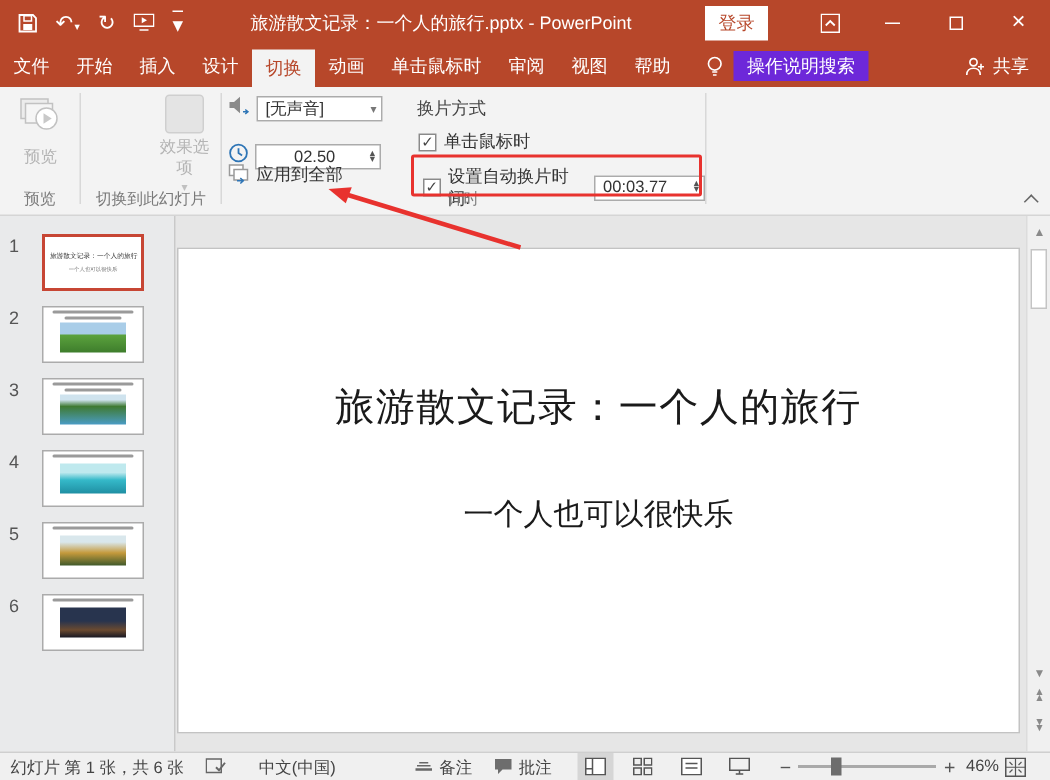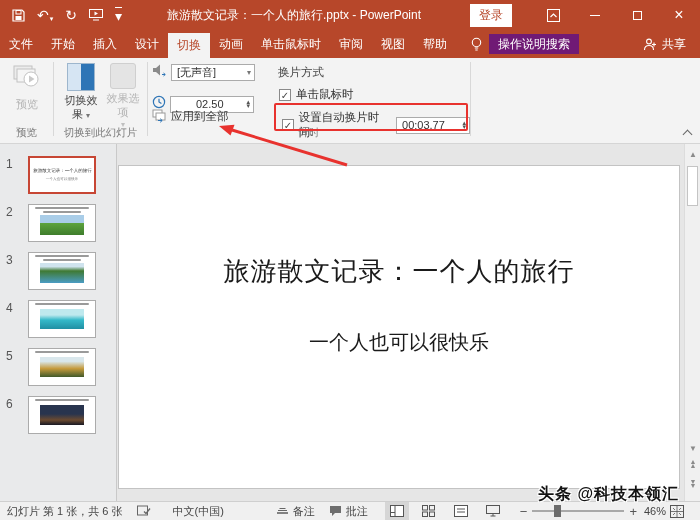--- a/index.html
+++ b/index.html
@@ -25,21 +25,21 @@
             color:#fff; font-size:14px; }
   .max-sq { width:9px; height:9px; border:1px solid #fff; display:inline-block; }
   .min-bar { width:10px; height:1px; background:#fff; display:inline-block; }
 
   
   .tabrow { position:absolute; left:0; top:30px; width:700px; height:28px; background:#b7472a;
             display:flex; align-items:stretch; }
   .tab { color:#fff; font-size:12px; padding:0 9px; display:flex; align-items:center; cursor:pointer; }
   .tab.selected { background:#f3f3f3; color:#b7472a; margin-top:3px; padding-top:0; }
   .bulb-wrap { display:flex; align-items:center; padding:0 6px 0 14px; }
-  .tellme-box { display:flex; align-items:center; background:#701a75; color:#fff; font-size:12px;
+  .tellme-box { display:flex; align-items:center; background:#6d28d9; color:#fff; font-size:12px;
                 padding:0 9px; margin:4px 0; cursor:text; }
   .share-wrap { margin-left:auto; display:flex; align-items:center; gap:5px; color:#fff;
                 font-size:12px; padding-right:14px; cursor:pointer; }
 
   
   .ribbon { position:absolute; left:0; top:58px; width:700px; height:86px; background:#f3f3f3;
             border-bottom:1px solid #d5d5d5; }
   .rgroup { position:absolute; top:0; height:85px; }
   .rg-label { position:absolute; bottom:3px; left:0; right:0; text-align:center; font-size:10.5px;
               color:#7a7a7a; white-space:nowrap; }
@@ -210,31 +210,20 @@
               <path d="M17 12.5v7l5.5-3.5z" fill="#c9c9c9"></path>
             </svg>
         </div>
         <div class="bb-text">预览</div>
       </div>
       <div class="rg-label">预览</div>
     </div>
     <div class="rsep" style="left:53px;"></div>
 
     <div class="rgroup" style="left:54px; width:93px;">
-      <div class="bigbtn" style="left:5px;">
-        <div class="bb-icon trans-icon">
-          <span class="half-l"></span>
-            <span class="half-r"></span>
-        </div>
-        <div class="bb-text">
-          <span>切换效</span><br>
-          <span>果</span>
-          <span class="caret-d">▾</span>
-        </div>
-      </div>
       <div class="bigbtn disabled" style="left:49px; width:40px;">
         <div class="bb-icon fx-icon"></div>
         <div class="bb-text">效果选项</div>
         <div class="caret-d">▾</div>
       </div>
       <div class="rg-label">切换到此幻灯片</div>
     </div>
     <div class="rsep" style="left:147px;"></div>
 
     <div class="rgroup" style="left:148px; width:322px;">
@@ -427,15 +416,14 @@
           </svg>
       </span>
     </span>
   </div>
 
   <div class="anno-box"></div>
   <svg class="anno-arrow" width="700" height="520" viewBox="0 0 700 520">
     <line x1="347" y1="165" x2="232" y2="130" stroke="#e8322e" stroke-width="3"></line>
     <polygon points="219,126 234.5,124.8 230.5,135.5" fill="#e8322e"></polygon>
   </svg>
-  <div class="watermark">头条 @科技本领汇</div>
 
 </div>
 
 </body></html>

